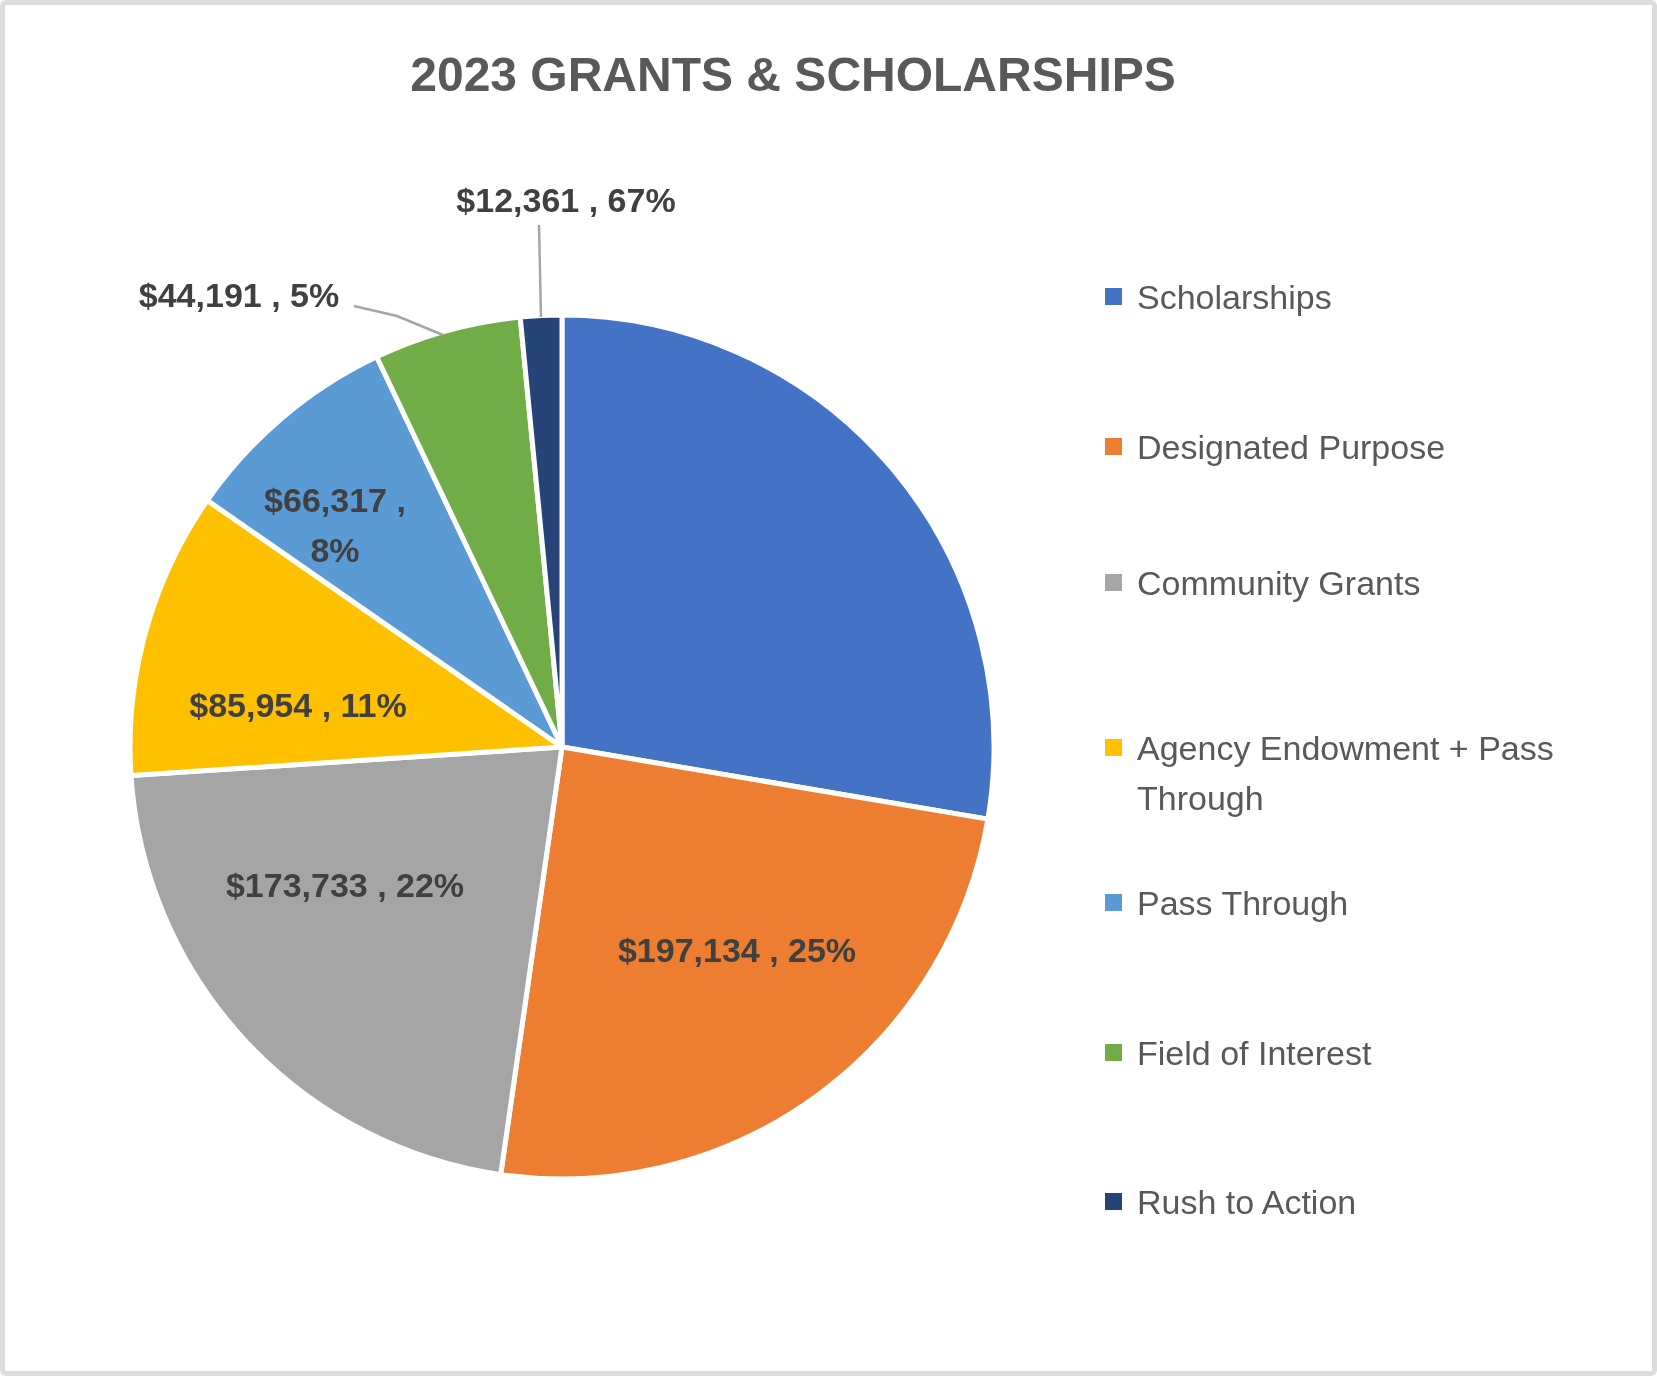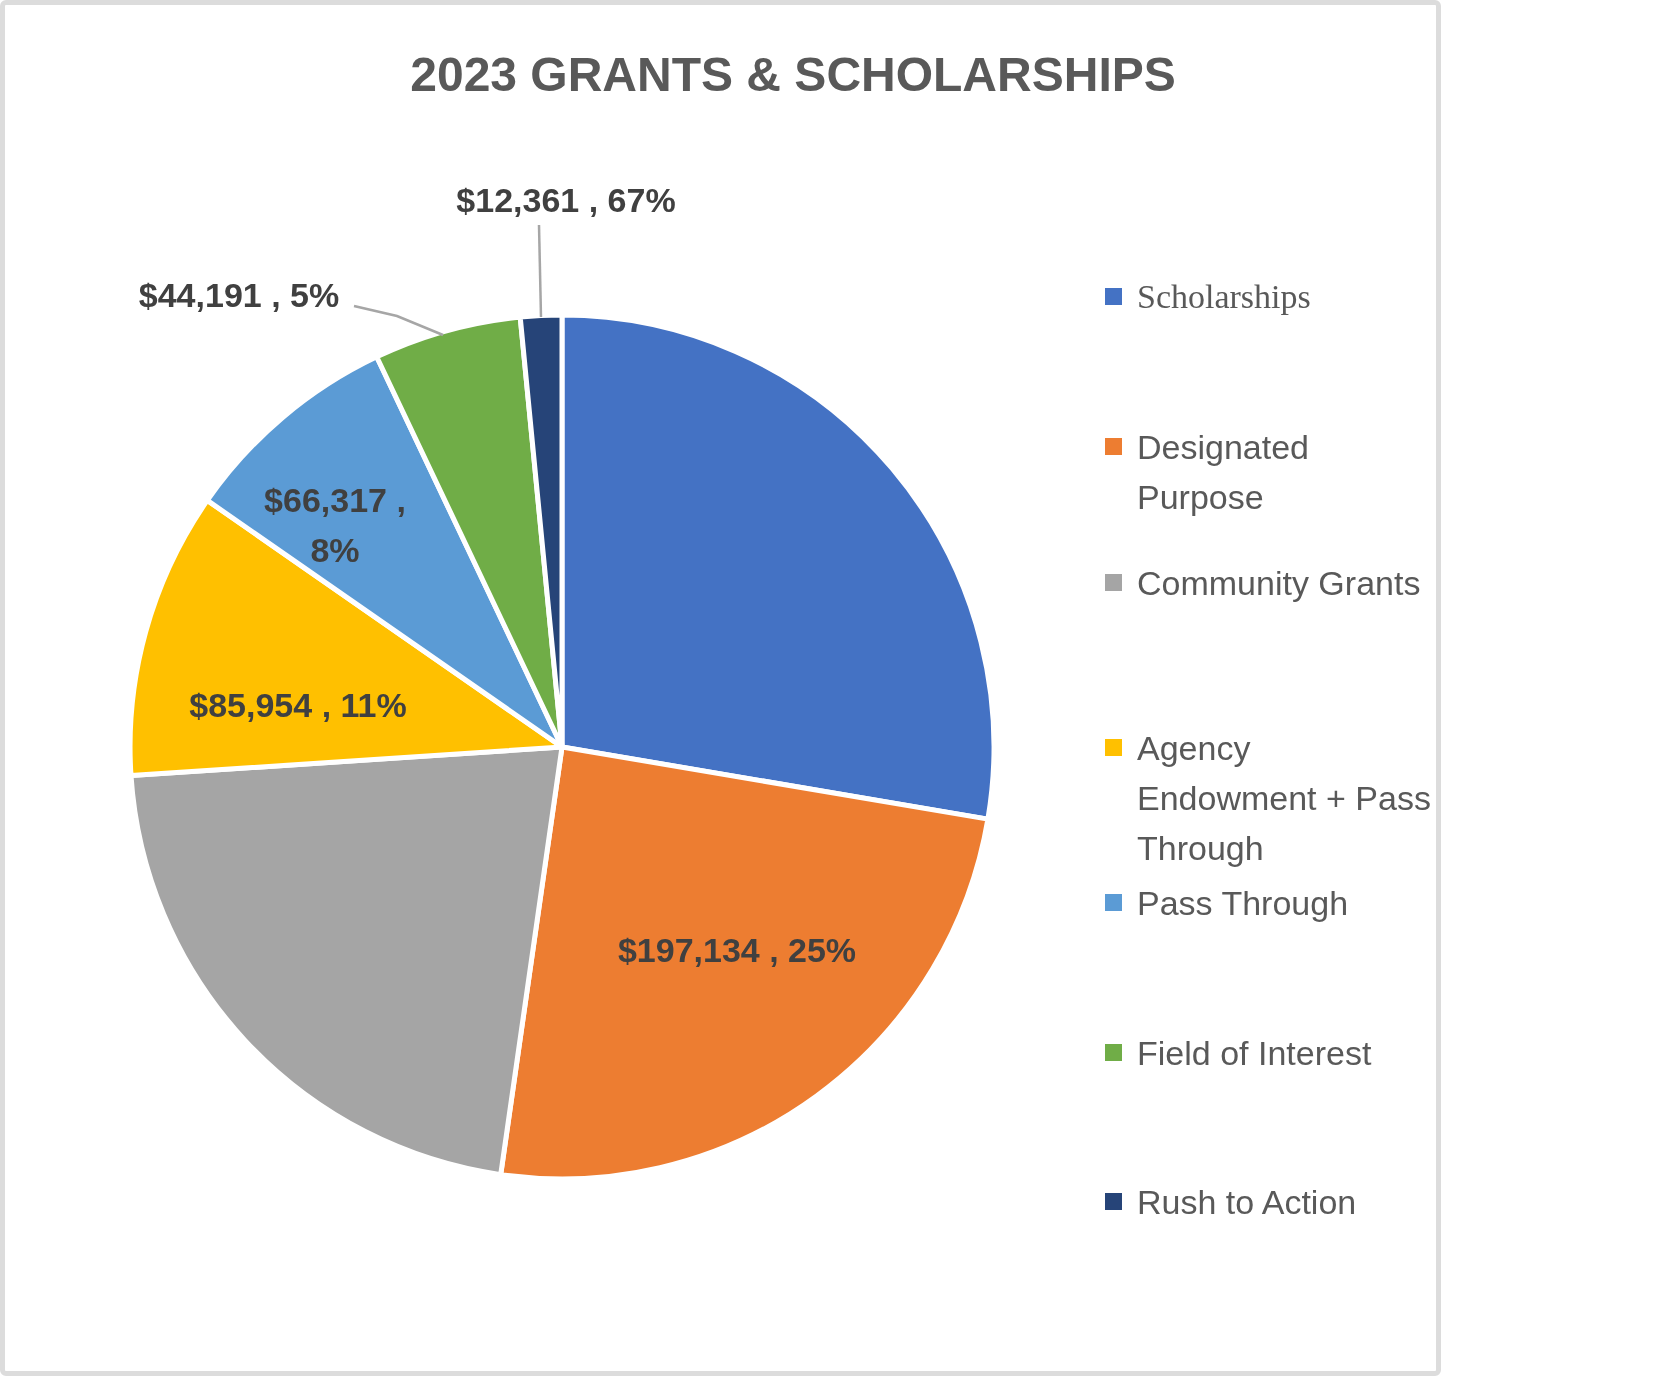--- a/index.html
+++ b/index.html
@@ -1,18 +1,18 @@
 <!DOCTYPE html>
 <html><head>
 <meta charset="utf-8">
 <style>
   html,body { margin:0; padding:0; background:#ffffff; }
   .frame {
     position:relative;
-    width:1441px; height:1376px;
+    width:1657px; height:1376px;
     box-sizing:border-box;
     background:#ffffff;
     border:5px solid #DCDCDC;
     border-radius:6px;
     overflow:hidden;
     font-family:"Liberation Sans", sans-serif;
   }
   .chart-title {
     position:absolute;
     top:42px; left:0; width:1576px;
@@ -55,38 +55,41 @@
       <path d="M 557 742 L 202.3 495.4 A 432 432 0 0 1 371.7 351.8 Z" fill="#5B9BD5" stroke="#FFFFFF" stroke-width="5" stroke-linejoin="round"></path>
       <path d="M 557 742 L 371.7 351.8 A 432 432 0 0 1 515.2 312.0 Z" fill="#70AD47" stroke="#FFFFFF" stroke-width="5" stroke-linejoin="round"></path>
       <path d="M 557 742 L 515.2 312.0 A 432 432 0 0 1 557.0 310.0 Z" fill="#264478" stroke="#FFFFFF" stroke-width="5" stroke-linejoin="round"></path>
       <polyline points="349,301 392,311 438,330" fill="none" stroke="#A6A6A6" stroke-width="2.5"></polyline>
       <polyline points="534,220 536,312" fill="none" stroke="#A6A6A6" stroke-width="2.5"></polyline>
     </svg>
   <div class="labels-layer">
       <div class="datalabel" style="left: 732px; top: 945px; text-align: center;">
         <div>$197,134 , 25%</div>
       </div>
+      <div class="datalabel" style="left: 340px; top: 880px;">
+        <div>$173,733 , 22%</div>
+      </div>
       <div class="datalabel" style="left: 293px; top: 700px;">
         <div>$85,954 , 11%</div>
       </div>
       <div class="datalabel" style="left: 330px; top: 520px;">
         <div>$66,317 ,</div>
         <div>8%</div>
       </div>
       <div class="datalabel" style="left: 234px; top: 290px;">
         <div>$44,191 , 5%</div>
       </div>
       <div class="datalabel" style="left: 561px; top: 195px;">
         <div>$12,361 , 67%</div>
       </div>
     </div>
   <div class="legend">
       <div class="legend-item" style="left: 1100px; top: 267px;">
         <span class="swatch" style="background: rgb(68, 114, 196);"></span>
-        <span class="legend-text" style="color: rgb(89, 89, 89); font-family: Liberation Serif, serif;">Scholarships</span>
+        <span class="legend-text" style="color: rgb(89, 89, 89);">Scholarships</span>
       </div>
       <div class="legend-item" style="left: 1100px; top: 417px;">
         <span class="swatch" style="background: rgb(237, 125, 49);"></span>
         <span class="legend-text" style="color: rgb(89, 89, 89);">Designated Purpose</span>
       </div>
       <div class="legend-item" style="left: 1100px; top: 553px;">
         <span class="swatch" style="background: rgb(165, 165, 165);"></span>
         <span class="legend-text" style="color: rgb(89, 89, 89);">Community Grants</span>
       </div>
       <div class="legend-item" style="left: 1100px; top: 718px;">

